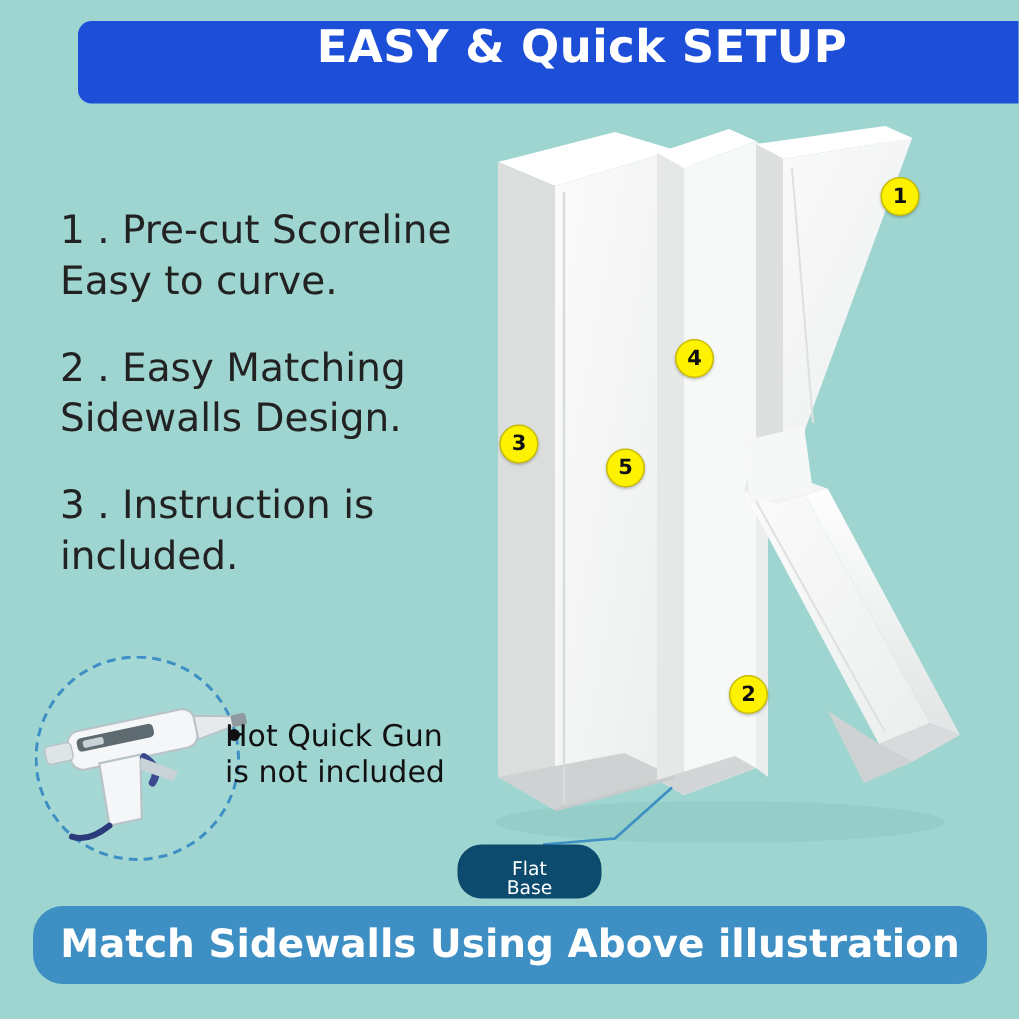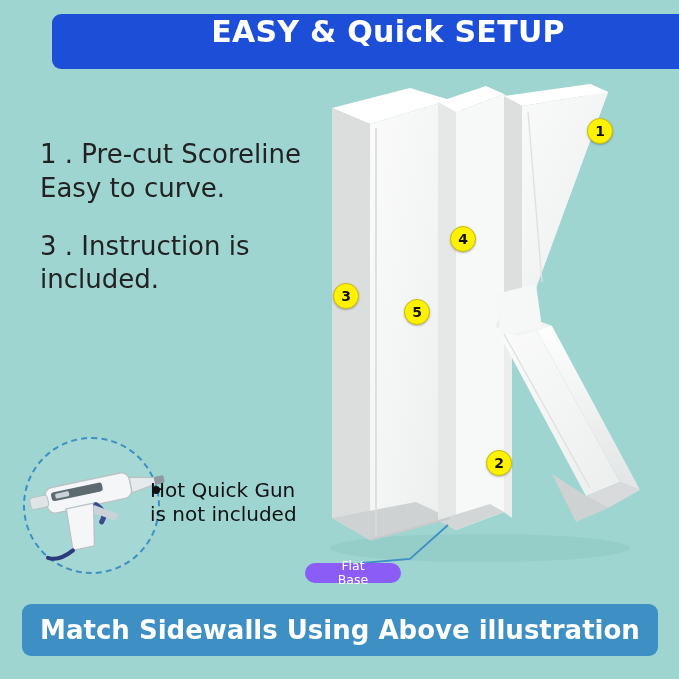--- a/index.html
+++ b/index.html
@@ -44,21 +44,21 @@
   }
 
   
   .bottom-banner {
     position: absolute;
     left: 22px;
     top: 604px;
     width: 636px;
     height: 52px;
     background: #3d8fc4;
-    border-radius: 9px;
+    border-radius: 20px;
     display: flex;
     align-items: center;
     justify-content: center;
   }
   .bottom-banner .label {
     color: #ffffff;
     font-size: 26px;
     font-weight: bold;
     white-space: nowrap;
   }
@@ -141,25 +141,25 @@
     justify-content: center;
     box-shadow: 0 1px 2px rgba(0,0,0,0.25);
   }
 
   
   .flat-base {
     position: absolute;
     left: 305px;
     top: 563px;
     width: 96px;
-    height: 20px;
-    background: #8b5cf6;
+    height: 36px;
+    background: #0c4a6e;
     border-radius: 16px;
     display: flex;
-    align-items: center;
+    align-items: flex-end;
     justify-content: center;
     text-align: center;
   }
   .flat-base .label {
     color: #ffffff;
     font-size: 12.5px;
     line-height: 1.1;
     white-space: pre-line;
   }
   .flat-base-line {
@@ -252,20 +252,22 @@
   <div class="callout" style="left:404px; top:299px;">
     <span>5</span>
   </div>
   <div class="callout" style="left:486px; top:450px;">
     <span>2</span>
   </div>
 
   <div class="features">
     <div class="feature">1 . Pre-cut Scoreline
 Easy to curve.</div>
+    <div class="feature">2 . Easy Matching
+Sidewalls Design.</div>
     <div class="feature">3 . Instruction is
 included.</div>
   </div>
 
   <div class="glue-circle"></div>
   <div class="glue-gun">
     <svg width="160" height="130" viewBox="0 0 160 130" xmlns="http://www.w3.org/2000/svg">
 
       <g transform="rotate(-12 80 55)">
         <rect x="28" y="38" width="86" height="26" rx="8" fill="#f4f6f7" stroke="#b9c2c6" stroke-width="1.4"></rect>

